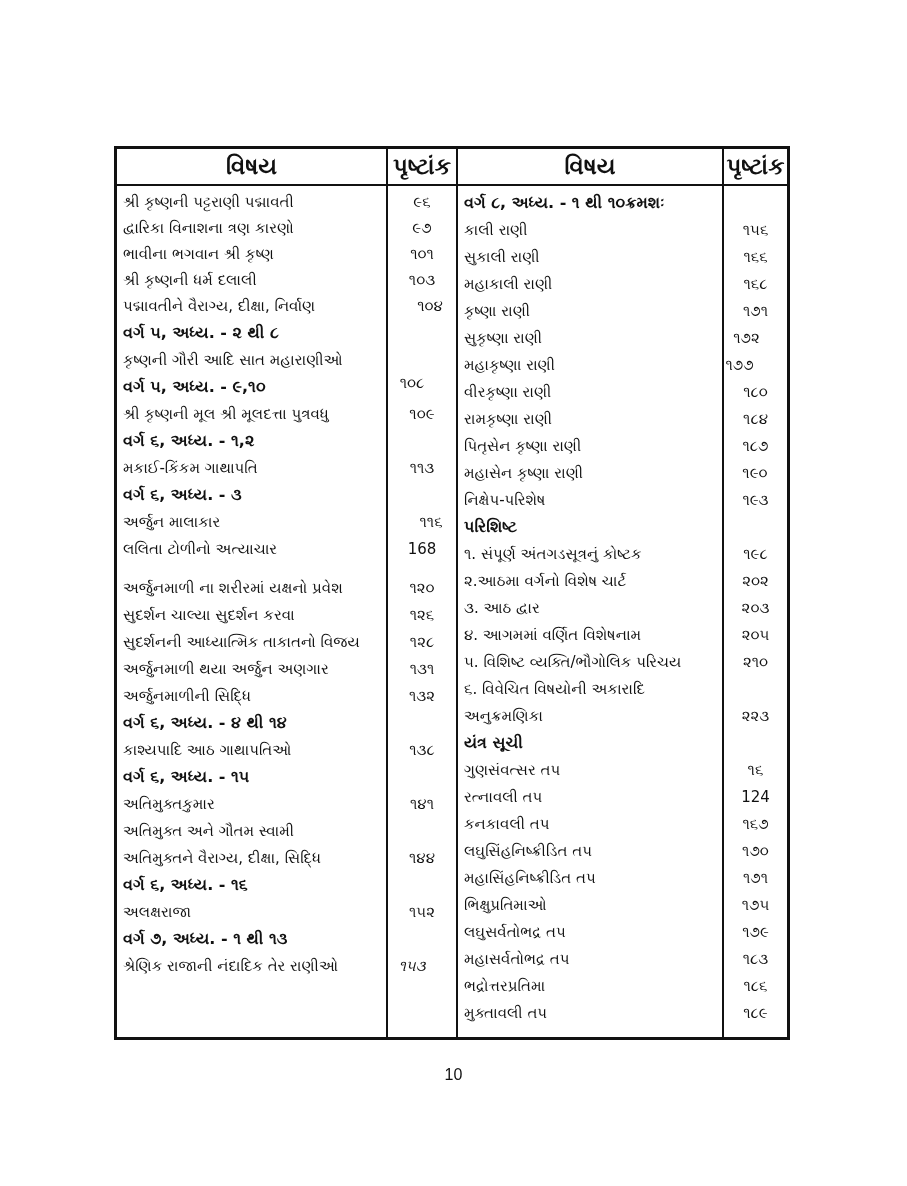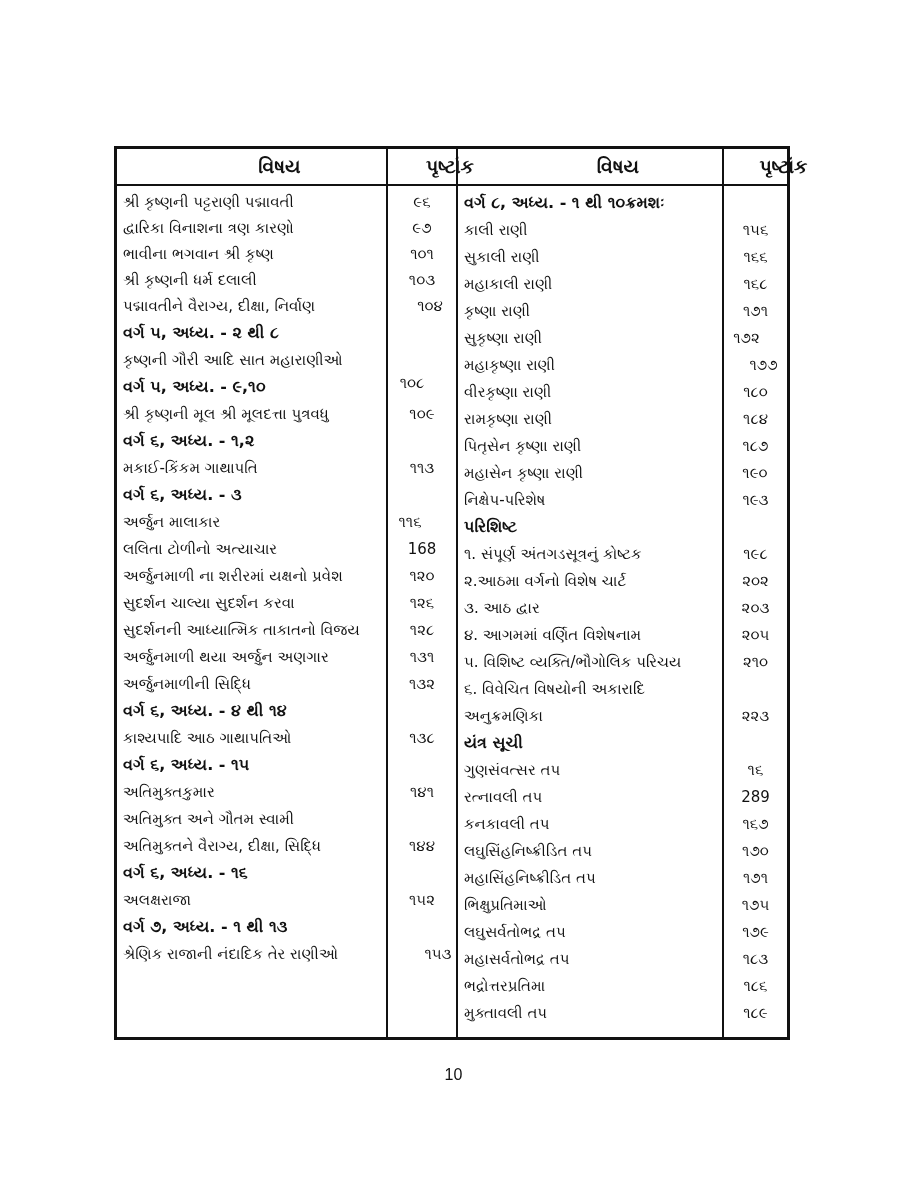--- a/index.html
+++ b/index.html
@@ -3,21 +3,21 @@
   <meta charset="utf-8">
   <style>
     html, body { margin: 0; padding: 0; background: #ffffff; }
     body { width: 907px; height: 1186px; position: relative; overflow: hidden;
            font-family: "DejaVu Sans", sans-serif; color: #111; }
     .toc-table { position: absolute; left: 114px; top: 146px; width: 676px; height: 894px;
                  border: 3px solid #111; box-sizing: border-box; }
     .vline { position: absolute; top: 0; bottom: 0; width: 2px; background: #111; }
     .hline { position: absolute; left: 0; right: 0; height: 2px; background: #111; top: 35px; }
     .hdr { position: absolute; top: 0; height: 35px; display: flex; align-items: center; justify-content: center;
-           font-weight: bold; font-size: 19px; padding-left: 28px; }
+           font-weight: bold; font-size: 23px; }
     .col { position: absolute; top: 40px; }
     .row { position: relative; display: flex; align-items: center; font-size: 15px; white-space: nowrap; }
     .row .subj { flex: 1; }
     .row .pg { position: absolute; text-align: center; }
     .row.bold .subj { font-weight: bold; font-size: 16px; }
     .page-number { position: absolute; left: 0; width: 907px; top: 1066px; text-align: center;
                    font-family: "Liberation Sans", sans-serif; font-size: 16px; }
   </style>
 </head>
 <body>
@@ -77,27 +77,27 @@
       <div class="row" style="height: 27px;">
         <span class="subj">મકાઈ-કિંકમ ગાથાપતિ</span>
         <span class="pg" style="left: 265px; width: 68px;">૧૧૩</span>
       </div>
       <div class="row bold" style="height: 27px;">
         <span class="subj">વર્ગ ૬, અધ્ય. - ૩</span>
         <span class="pg" style="left: 265px; width: 68px;"></span>
       </div>
       <div class="row" style="height: 27px;">
         <span class="subj">અર્જુન માલાકાર</span>
-        <span class="pg" style="left: 253px; width: 68px;">૧૧૬</span>
+        <span class="pg" style="left: 274px; width: 68px;">૧૧૬</span>
       </div>
       <div class="row" style="height: 27px;">
         <span class="subj">લલિતા ટોળીનો અત્યાચાર</span>
         <span class="pg" style="left: 265px; width: 68px;">168</span>
       </div>
-      <div class="row" style="height: 27px;">
+      <div class="row" style="height: 27px; margin-top: 12px;">
         <span class="subj">અર્જુનમાળી ના શરીરમાં યક્ષનો પ્રવેશ</span>
         <span class="pg" style="left: 265px; width: 68px;">૧૨૦</span>
       </div>
       <div class="row" style="height: 27px;">
         <span class="subj">સુદર્શન ચાલ્યા સુદર્શન કરવા</span>
         <span class="pg" style="left: 265px; width: 68px;">૧૨૬</span>
       </div>
       <div class="row" style="height: 27px;">
         <span class="subj">સુદર્શનની આધ્યાત્મિક તાકાતનો વિજય</span>
         <span class="pg" style="left: 265px; width: 68px;">૧૨૮</span>
@@ -141,21 +141,21 @@
       <div class="row" style="height: 27px;">
         <span class="subj">અલક્ષરાજા</span>
         <span class="pg" style="left: 265px; width: 68px;">૧૫૨</span>
       </div>
       <div class="row bold" style="height: 27px;">
         <span class="subj">વર્ગ ૭, અધ્ય. - ૧ થી ૧૩</span>
         <span class="pg" style="left: 265px; width: 68px;"></span>
       </div>
       <div class="row" style="height: 27px;">
         <span class="subj">શ્રેણિક રાજાની નંદાદિક તેર રાણીઓ</span>
-        <span class="pg" style="left: 281px; width: 68px;">૧૫૩</span>
+        <span class="pg" style="left: 255px; width: 68px; font-style: italic;">૧૫૩</span>
       </div>
     </div>
   <div class="col" id="right-col" style="left:347px;width:323px">
       <div class="row bold" style="height: 27px;">
         <span class="subj">વર્ગ ૮, અધ્ય. - ૧ થી ૧૦ક્રમશઃ</span>
         <span class="pg" style="left: 260px; width: 63px;"></span>
       </div>
       <div class="row" style="height: 27px;">
         <span class="subj">કાલી રાણી</span>
         <span class="pg" style="left: 260px; width: 63px;">૧૫૬</span>
@@ -171,21 +171,21 @@
       <div class="row" style="height: 27px;">
         <span class="subj">કૃષ્ણા રાણી</span>
         <span class="pg" style="left: 260px; width: 63px;">૧૭૧</span>
       </div>
       <div class="row" style="height: 27px;">
         <span class="subj">સુકૃષ્ણા રાણી</span>
         <span class="pg" style="left: 260px; width: 45px;">૧૭૨</span>
       </div>
       <div class="row" style="height: 27px;">
         <span class="subj">મહાકૃષ્ણા રાણી</span>
-        <span class="pg" style="left: 268px; width: 63px;">૧૭૭</span>
+        <span class="pg" style="left: 244px; width: 63px;">૧૭૭</span>
       </div>
       <div class="row" style="height: 27px;">
         <span class="subj">વીરકૃષ્ણા રાણી</span>
         <span class="pg" style="left: 260px; width: 63px;">૧૮૦</span>
       </div>
       <div class="row" style="height: 27px;">
         <span class="subj">રામકૃષ્ણા રાણી</span>
         <span class="pg" style="left: 260px; width: 63px;">૧૮૪</span>
       </div>
       <div class="row" style="height: 27px;">
@@ -235,21 +235,21 @@
       <div class="row bold" style="height: 27px;">
         <span class="subj">યંત્ર સૂચી</span>
         <span class="pg" style="left: 260px; width: 63px;"></span>
       </div>
       <div class="row" style="height: 27px;">
         <span class="subj">ગુણસંવત્સર તપ</span>
         <span class="pg" style="left: 260px; width: 63px;">૧૬</span>
       </div>
       <div class="row" style="height: 27px;">
         <span class="subj">રત્નાવલી તપ</span>
-        <span class="pg" style="left: 260px; width: 63px;">289</span>
+        <span class="pg" style="left: 260px; width: 63px;">124</span>
       </div>
       <div class="row" style="height: 27px;">
         <span class="subj">કનકાવલી તપ</span>
         <span class="pg" style="left: 260px; width: 63px;">૧૬૭</span>
       </div>
       <div class="row" style="height: 27px;">
         <span class="subj">લઘુસિંહનિષ્ક્રીડિત તપ</span>
         <span class="pg" style="left: 260px; width: 63px;">૧૭૦</span>
       </div>
       <div class="row" style="height: 27px;">

